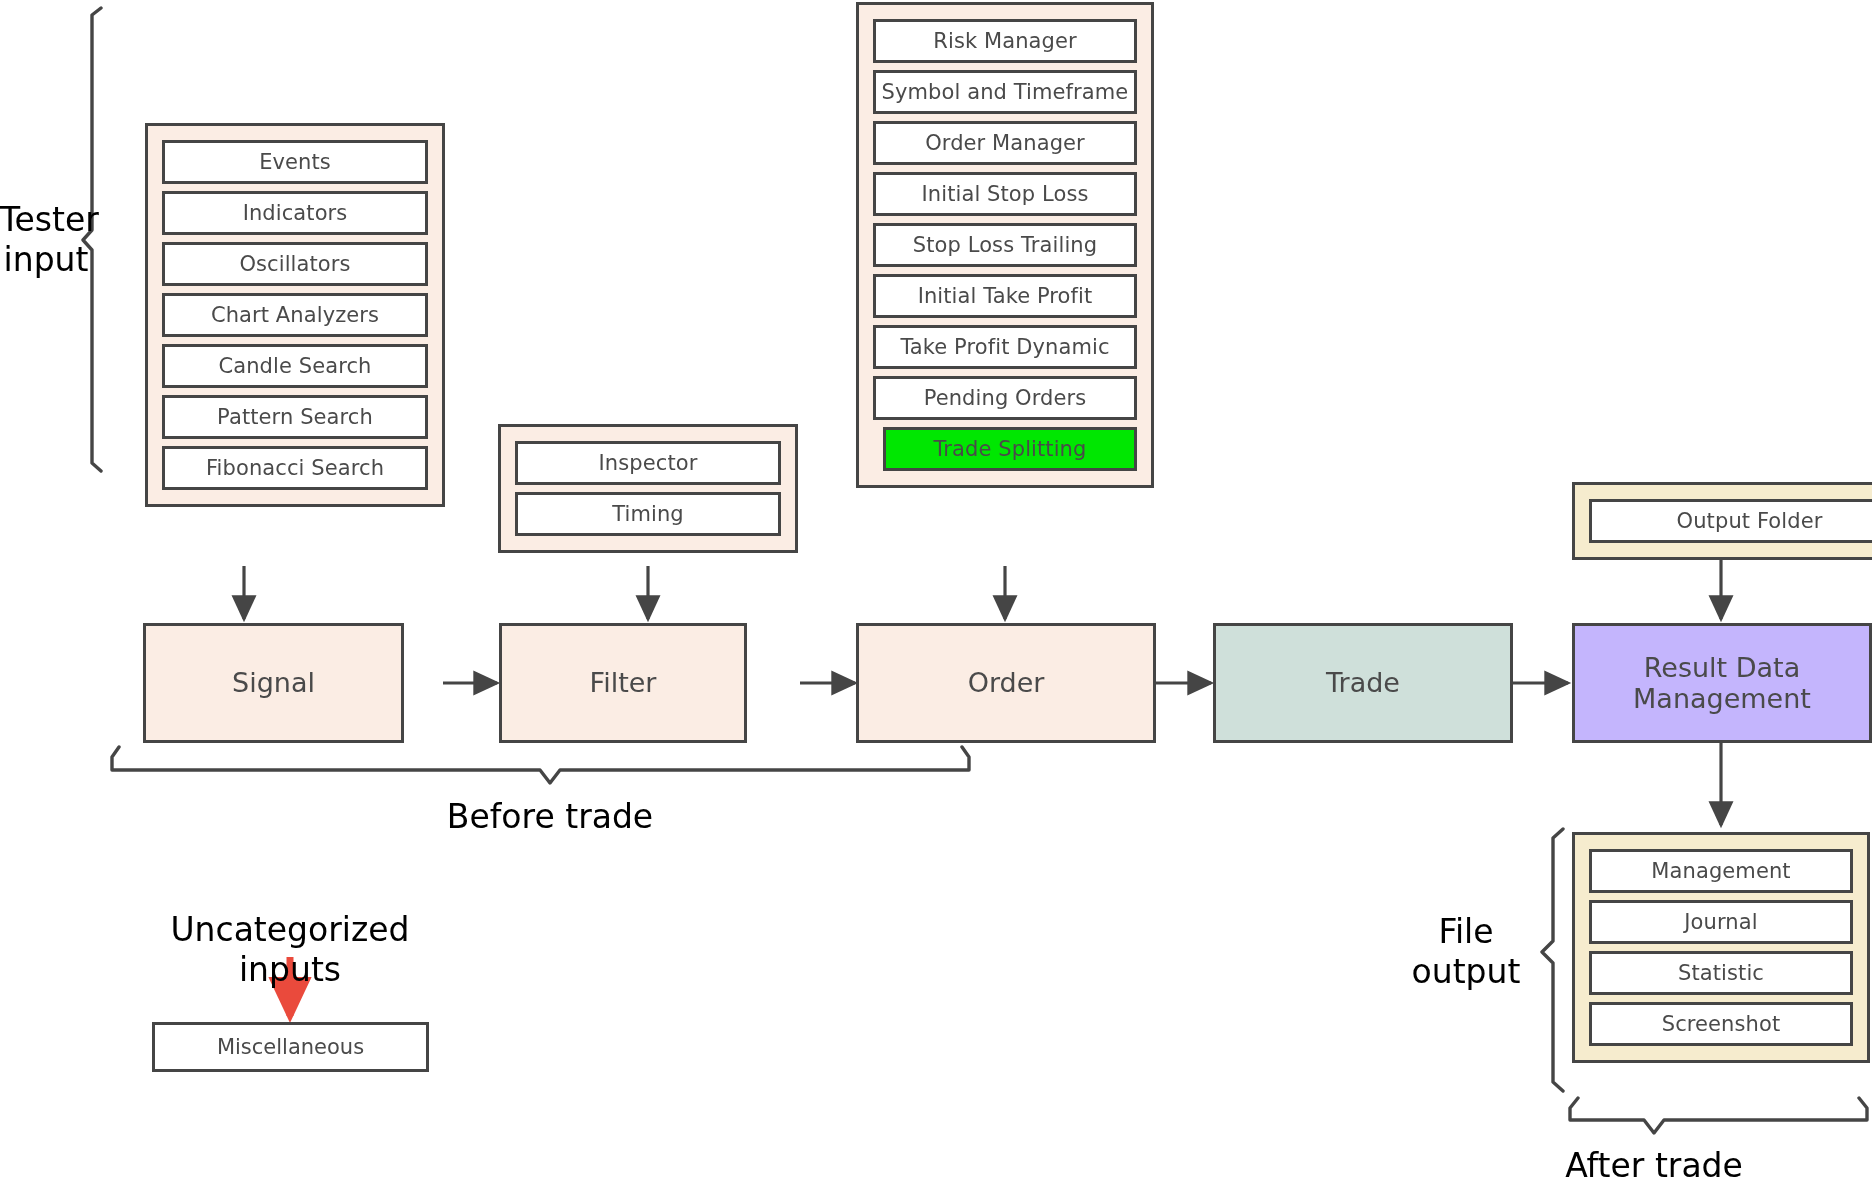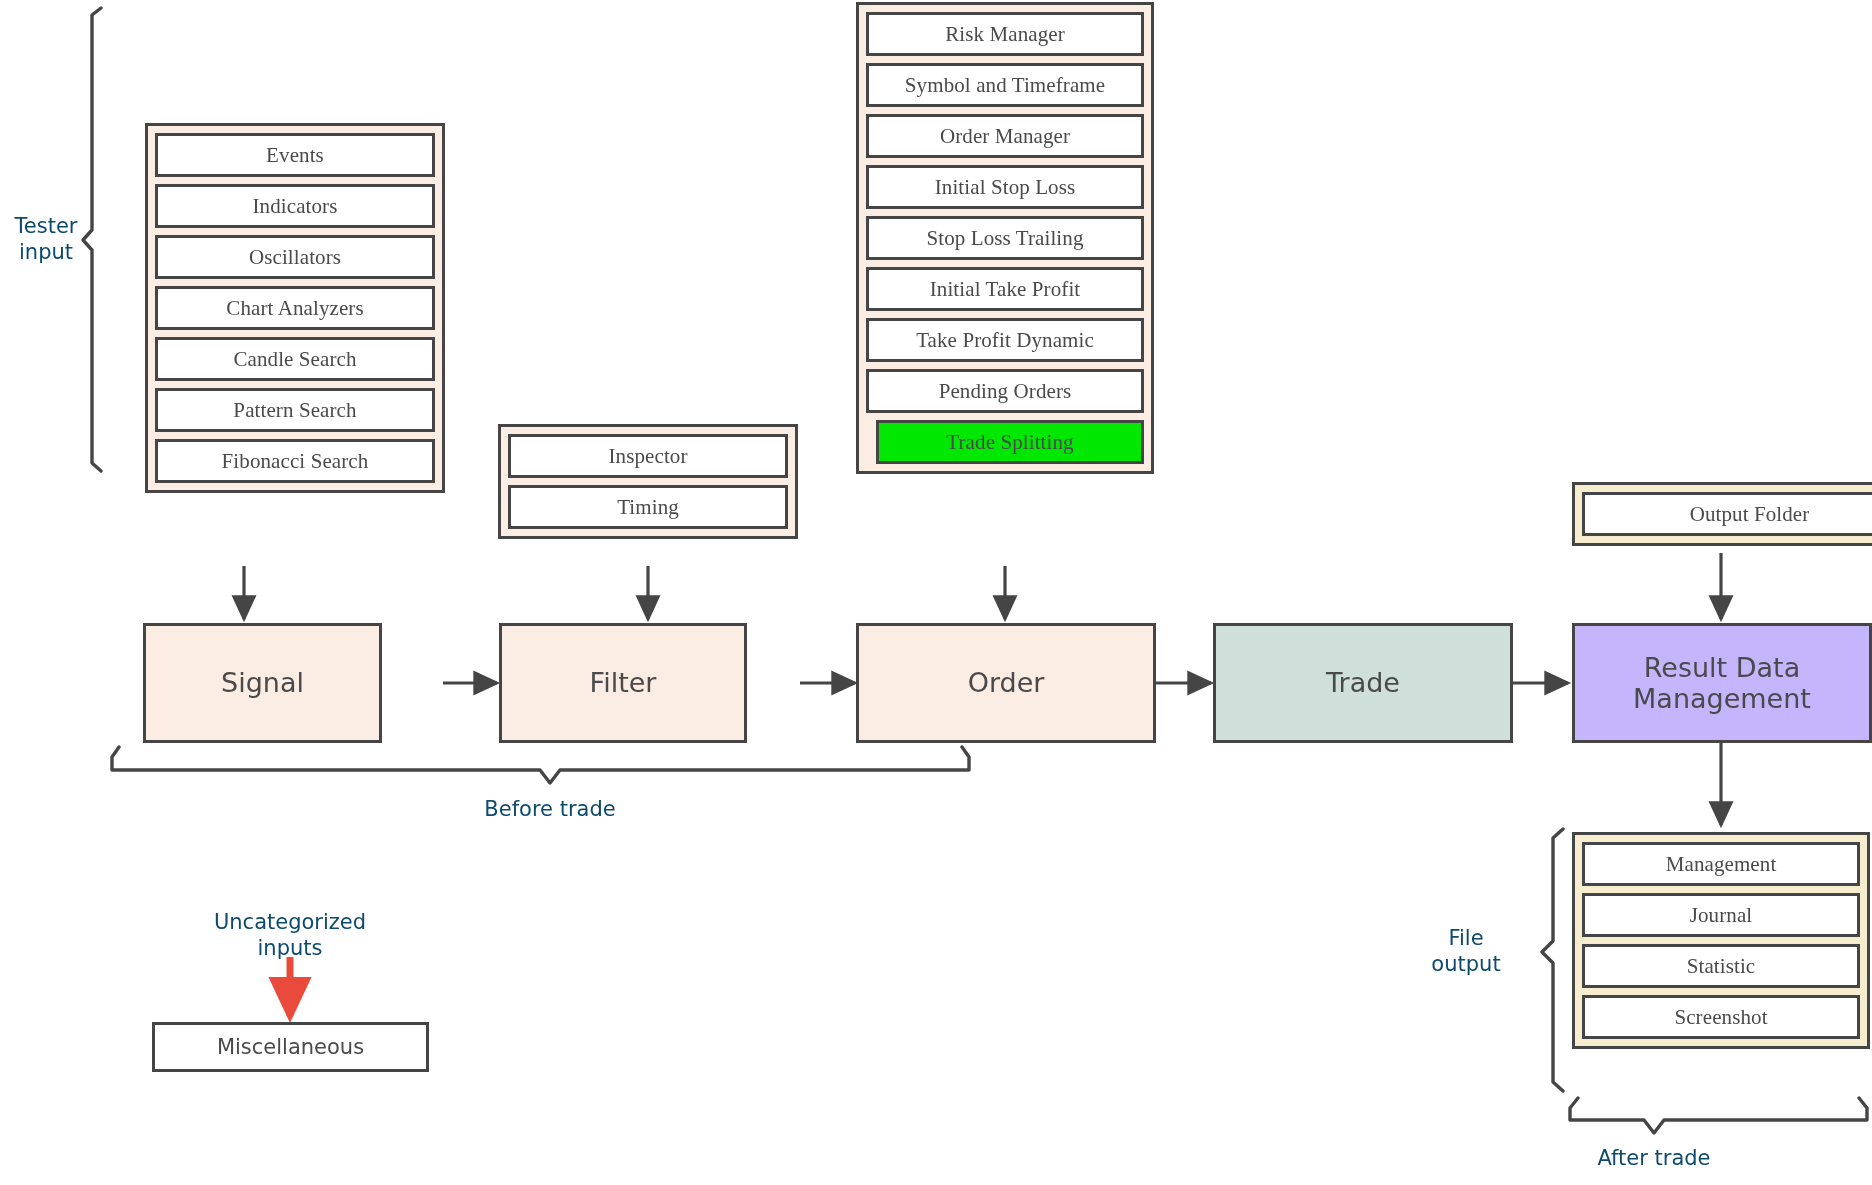--- a/index.html
+++ b/index.html
@@ -15,25 +15,24 @@
     width: 1872px;
     height: 1185px;
     background: #ffffff;
   }
 
   
   .grp {
     position: absolute;
     background: #fbede4;
     border: 3px solid #454545;
-    padding: 7px;
+    padding: 14px;
     display: flex;
     flex-direction: column;
     gap: 7px;
-    font-family: Liberation Serif, serif;
   }
   .grp.cream { background: #f6ecce; }
 
   .item {
     background: #ffffff;
     border: 3px solid #454545;
     height: 44px;
     display: flex;
     align-items: center;
     justify-content: center;
@@ -65,22 +64,22 @@
     background: #ffffff;
     display: flex;
     align-items: center;
     justify-content: center;
     font-size: 21px;
     color: #4a4a4a;
   }
 
   .cap {
     position: absolute;
-    font-size: 21px;
-    color: #0c4a6e;
+    font-size: 33px;
+    color: #000000;
     text-align: center;
     line-height: 1.22;
     white-space: pre-line;
   }
 
   svg.overlay {
     position: absolute;
     left: 0; top: 0;
     width: 1872px;
     height: 1185px;
@@ -178,21 +177,21 @@
     <div class="item">Output Folder</div>
   </div>
 
   <div class="grp cream" style="left:1572px; top:832px; width:298px;">
     <div class="item">Management</div>
     <div class="item">Journal</div>
     <div class="item">Statistic</div>
     <div class="item">Screenshot</div>
   </div>
 
-  <div class="node" style="left:143px; top:623px; width:239px; height:120px;">Signal</div>
+  <div class="node" style="left:143px; top:623px; width:261px; height:120px;">Signal</div>
 
   <div class="node" style="left:499px; top:623px; width:248px; height:120px;">Filter</div>
 
   <div class="node" style="left:856px; top:623px; width:300px; height:120px;">Order</div>
 
   <div class="node teal" style="left:1213px; top:623px; width:300px; height:120px;">Trade</div>
 
   <div class="node cream" style="left:1572px; top:623px; width:300px; height:120px; white-space:pre-line;">Result Data
 Management</div>
 

